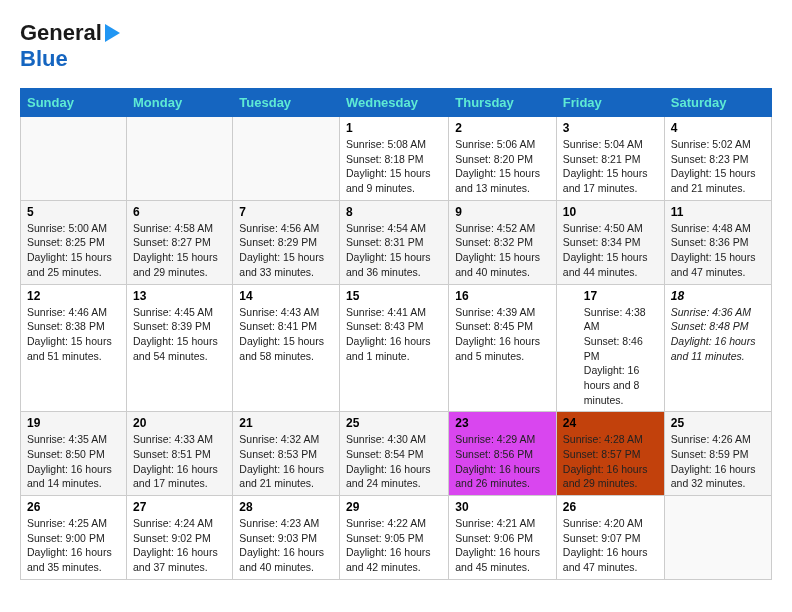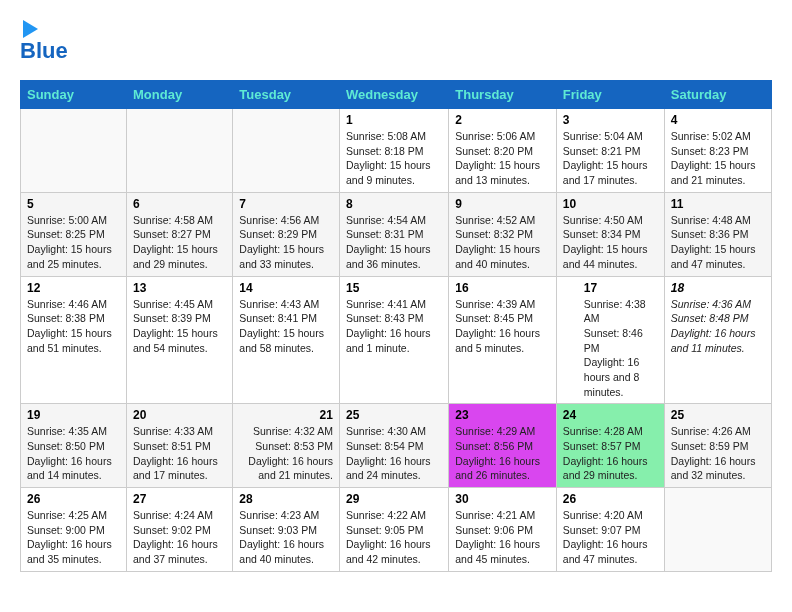--- a/index.html
+++ b/index.html
@@ -78,20 +78,21 @@
       line-height: 1.4;
     }
     .empty { background: #f9f9f9 !important; }
   </style>
 </head>
 <body>
 
 <div class="header">
   <div class="logo">
     <div class="logo-line">
+      <span style="font-size:22px;font-weight:bold;color:#1a1a1a;">General</span>
       <span style="display:inline-block;width:0;height:0;border-top:9px solid transparent;border-bottom:9px solid transparent;border-left:15px solid #2196F3;margin-left:3px;"></span>
     </div>
     <div>
       <span style="font-size:22px;font-weight:bold;color:#1565C0;">Blue</span>
     </div>
   </div>
   <div class="title-block">
     <h1></h1>
     <h2></h2>
   </div>
@@ -193,33 +194,33 @@
       </tr>
       <tr>
         <td style="background: rgb(245, 245, 245);">
           <span class="day-num">19</span>
           <div class="day-info">Sunrise: 4:35 AM<br>Sunset: 8:50 PM<br>Daylight: 16 hours and 14 minutes.</div>
         </td>
         <td style="background: rgb(245, 245, 245);">
           <span class="day-num">20</span>
           <div class="day-info">Sunrise: 4:33 AM<br>Sunset: 8:51 PM<br>Daylight: 16 hours and 17 minutes.</div>
         </td>
-        <td style="background: rgb(245, 245, 245); text-align: right;">
+        <td style="background: rgb(245, 245, 245);">
           <span class="day-num">21</span>
           <div class="day-info">Sunrise: 4:32 AM<br>Sunset: 8:53 PM<br>Daylight: 16 hours and 21 minutes.</div>
         </td>
         <td style="background: rgb(245, 245, 245);">
           <span class="day-num">25</span>
           <div class="day-info">Sunrise: 4:30 AM<br>Sunset: 8:54 PM<br>Daylight: 16 hours and 24 minutes.</div>
         </td>
         <td style="background: #d946ef; margin-left: 8px;">
           <span class="day-num">23</span>
           <div class="day-info">Sunrise: 4:29 AM<br>Sunset: 8:56 PM<br>Daylight: 16 hours and 26 minutes.</div>
         </td>
-        <td style="background: #86efac;">
+        <td style="background: #c2410c;">
           <span class="day-num">24</span>
           <div class="day-info">Sunrise: 4:28 AM<br>Sunset: 8:57 PM<br>Daylight: 16 hours and 29 minutes.</div>
         </td>
         <td style="background: rgb(245, 245, 245);">
           <span class="day-num">25</span>
           <div class="day-info">Sunrise: 4:26 AM<br>Sunset: 8:59 PM<br>Daylight: 16 hours and 32 minutes.</div>
         </td>
       </tr>
       <tr>
         <td style="background: rgb(255, 255, 255);">

